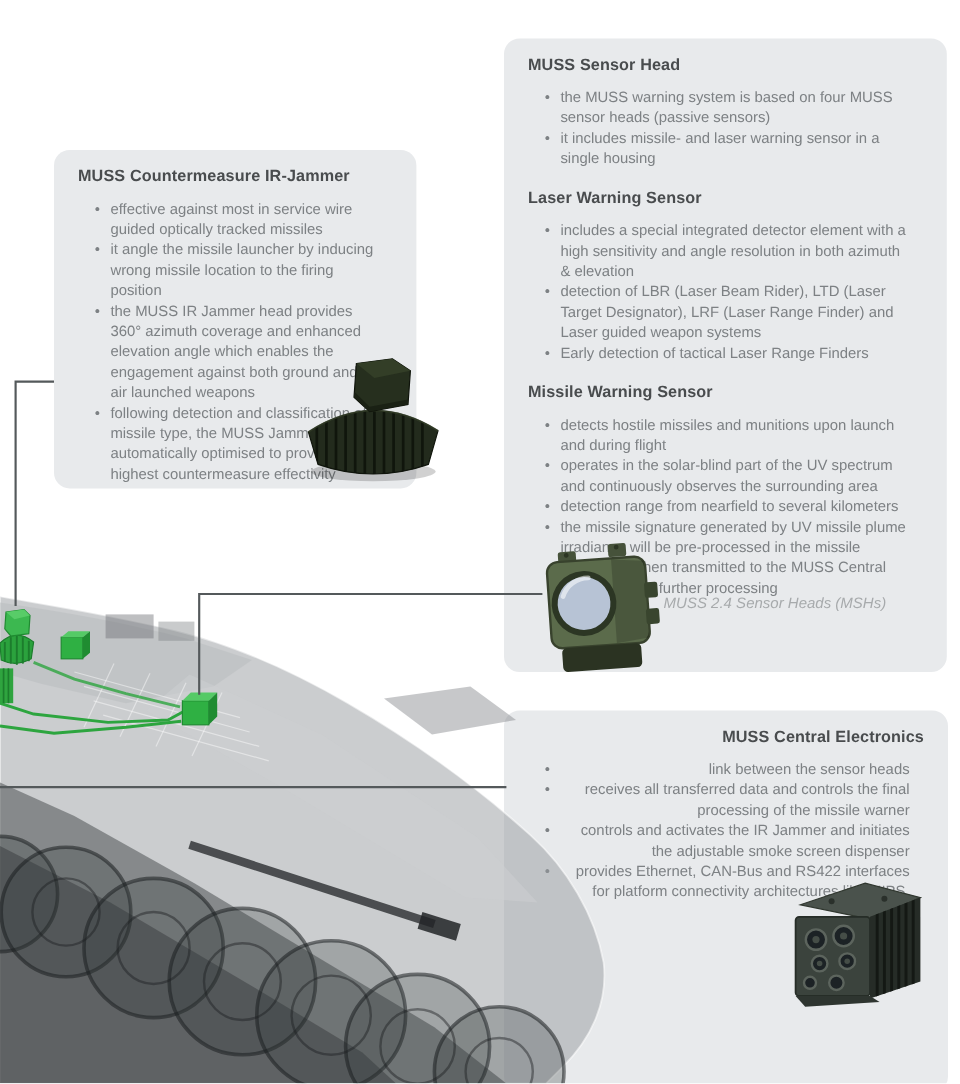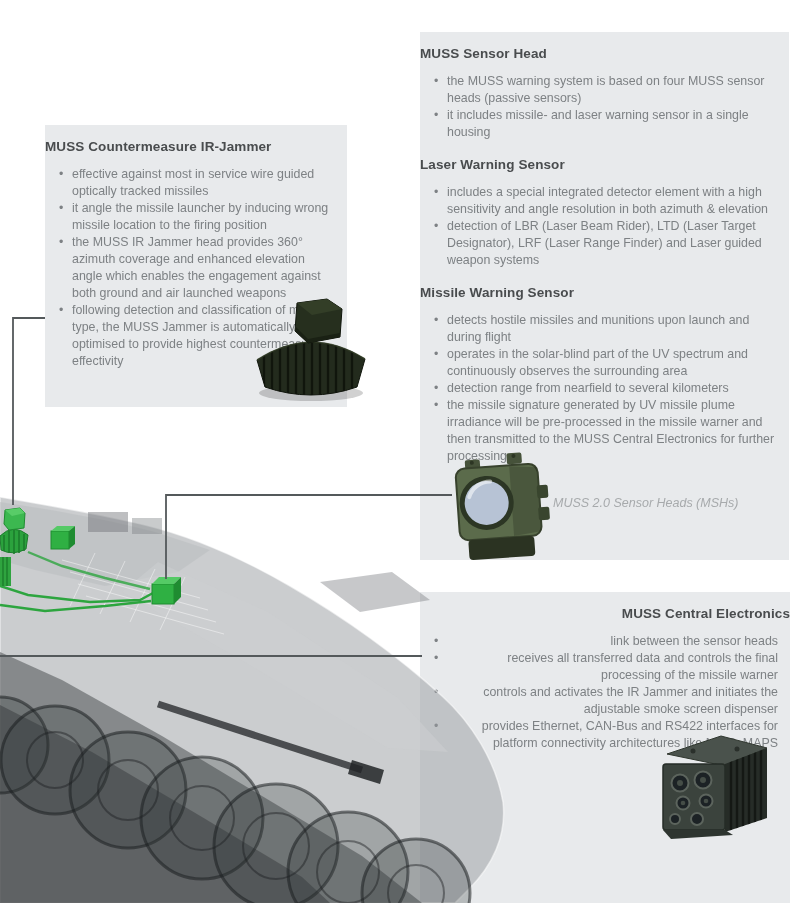--- a/index.html
+++ b/index.html
@@ -1,19 +1,19 @@
 <!DOCTYPE html>
 <html><head>
 <meta charset="utf-8">
 <style>
   html,body{margin:0;padding:0;background:#ffffff;}
   body{font-family:"Liberation Sans", sans-serif;}
   #canvas{position:relative;width:800px;height:903px;background:#ffffff;overflow:hidden;}
 
-  .panel{position:absolute;background:#e8eaec;box-sizing:border-box;padding:14px 0;}
+  .panel{position:absolute;background:#e8eaec;box-sizing:border-box;padding:14px 20px;border-radius:13px;}
   #panel-jammer{left:45px;top:125px;width:302px;height:282px;}
   #panel-sensor{left:420px;top:32px;width:369px;height:528px;}
   #panel-central{left:420px;top:592px;width:370px;height:318px;text-align:right;}
 
   .panel h3{font-size:13.5px;font-weight:bold;color:#494c4e;margin:0 0 5px 0;letter-spacing:.1px;}
   .panel ul{list-style:none;margin:12px;padding:0;}
   .panel li{position:relative;padding-left:15px;font-size:12.4px;line-height:17px;color:#7d8184;}
   .panel li::before{content:"\2022";position:absolute;left:2px;top:0;color:#7d8184;}
   .section{margin-bottom:16px;}
   .section:last-of-type{margin-bottom:0;}
@@ -77,20 +77,21 @@
       <ul>
         <li>the MUSS warning system is based on four MUSS sensor heads (passive sensors)</li>
         <li>it includes missile- and laser warning sensor in a single housing</li>
       </ul>
     </div>
     <div class="section">
       <h3>Laser Warning Sensor</h3>
       <ul>
         <li>includes a special integrated detector element with a high sensitivity and angle resolution in both azimuth &amp; elevation</li>
         <li>detection of LBR (Laser Beam Rider), LTD (Laser Target Designator), LRF (Laser Range Finder) and Laser guided weapon systems</li>
+        <li>Early detection of tactical Laser Range Finders</li>
       </ul>
     </div>
     <div class="section">
       <h3>Missile Warning Sensor</h3>
       <ul>
         <li>detects hostile missiles and munitions upon launch and during flight</li>
         <li>operates in the solar-blind part of the UV spectrum and continuously observes the surrounding area</li>
         <li>detection range from nearfield to several kilometers</li>
         <li>the missile signature generated by UV missile plume irradiance will be pre-processed in the missile warner and then transmitted to the MUSS Central Electronics for further processing</li>
       </ul>
@@ -105,21 +106,21 @@
         <rect x="8" y="16" width="82" height="72" rx="9" fill="#5b6b4b" stroke="#38422d" stroke-width="2"></rect>
         <polygon points="62,17 89,20 89,84 62,87" fill="rgba(0,0,0,0.18)"></polygon>
         <circle cx="37" cy="52" r="27" fill="#2c3624"></circle>
         <circle cx="37" cy="52" r="22" fill="#b7c3d5"></circle>
         <path d="M20,45 A22,22 0 0 1 42,31" fill="none" stroke="rgba(255,255,255,0.55)" stroke-width="4" stroke-linecap="round"></path>
         <rect x="16" y="88" width="66" height="20" rx="4" fill="#2b3322"></rect>
         <rect x="88" y="38" width="11" height="13" rx="2" fill="#39452e"></rect>
         <rect x="88" y="60" width="11" height="13" rx="2" fill="#39452e"></rect>
       </g>
     </svg>
-    <div class="msh-caption">MUSS 2.0 Sensor Heads (MSHs)</div>
+    <div class="msh-caption">MUSS 2.4 Sensor Heads (MSHs)</div>
   </div>
 
   <div class="panel" id="panel-central">
     <h3>MUSS Central Electronics</h3>
     <ul>
       <li>link between the sensor heads</li>
       <li>receives all transferred data and controls the final processing of the missile warner</li>
       <li>controls and activates the IR Jammer and initiates the adjustable smoke screen dispenser</li>
       <li>provides Ethernet, CAN-Bus and RS422 interfaces for platform connectivity architectures like MIPS, MAPS</li>
     </ul>

